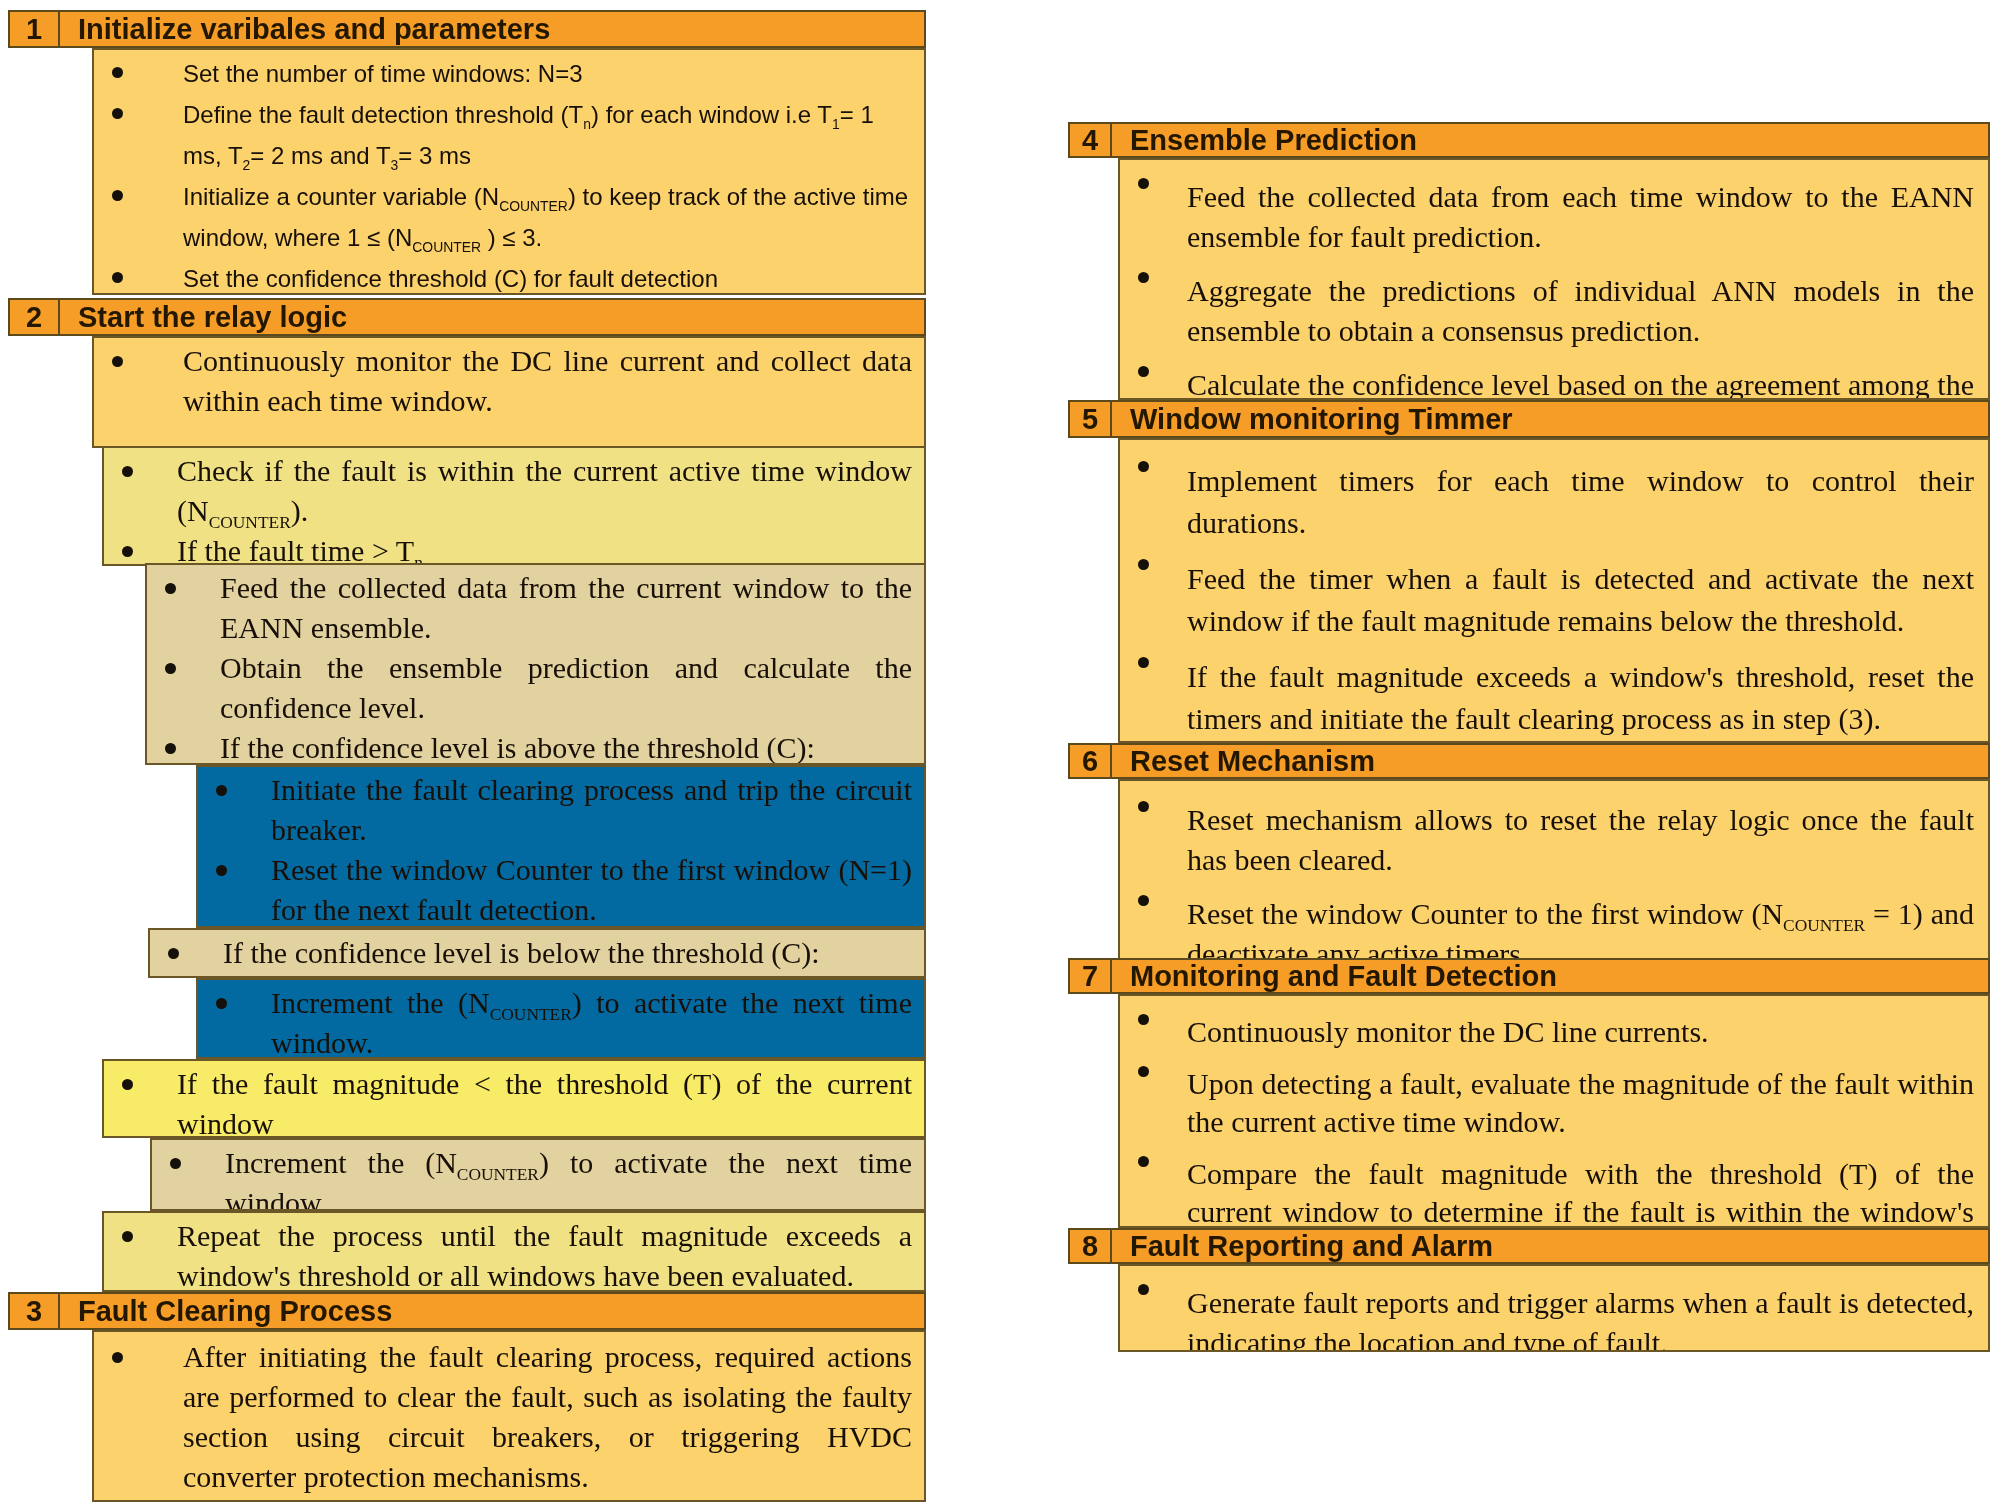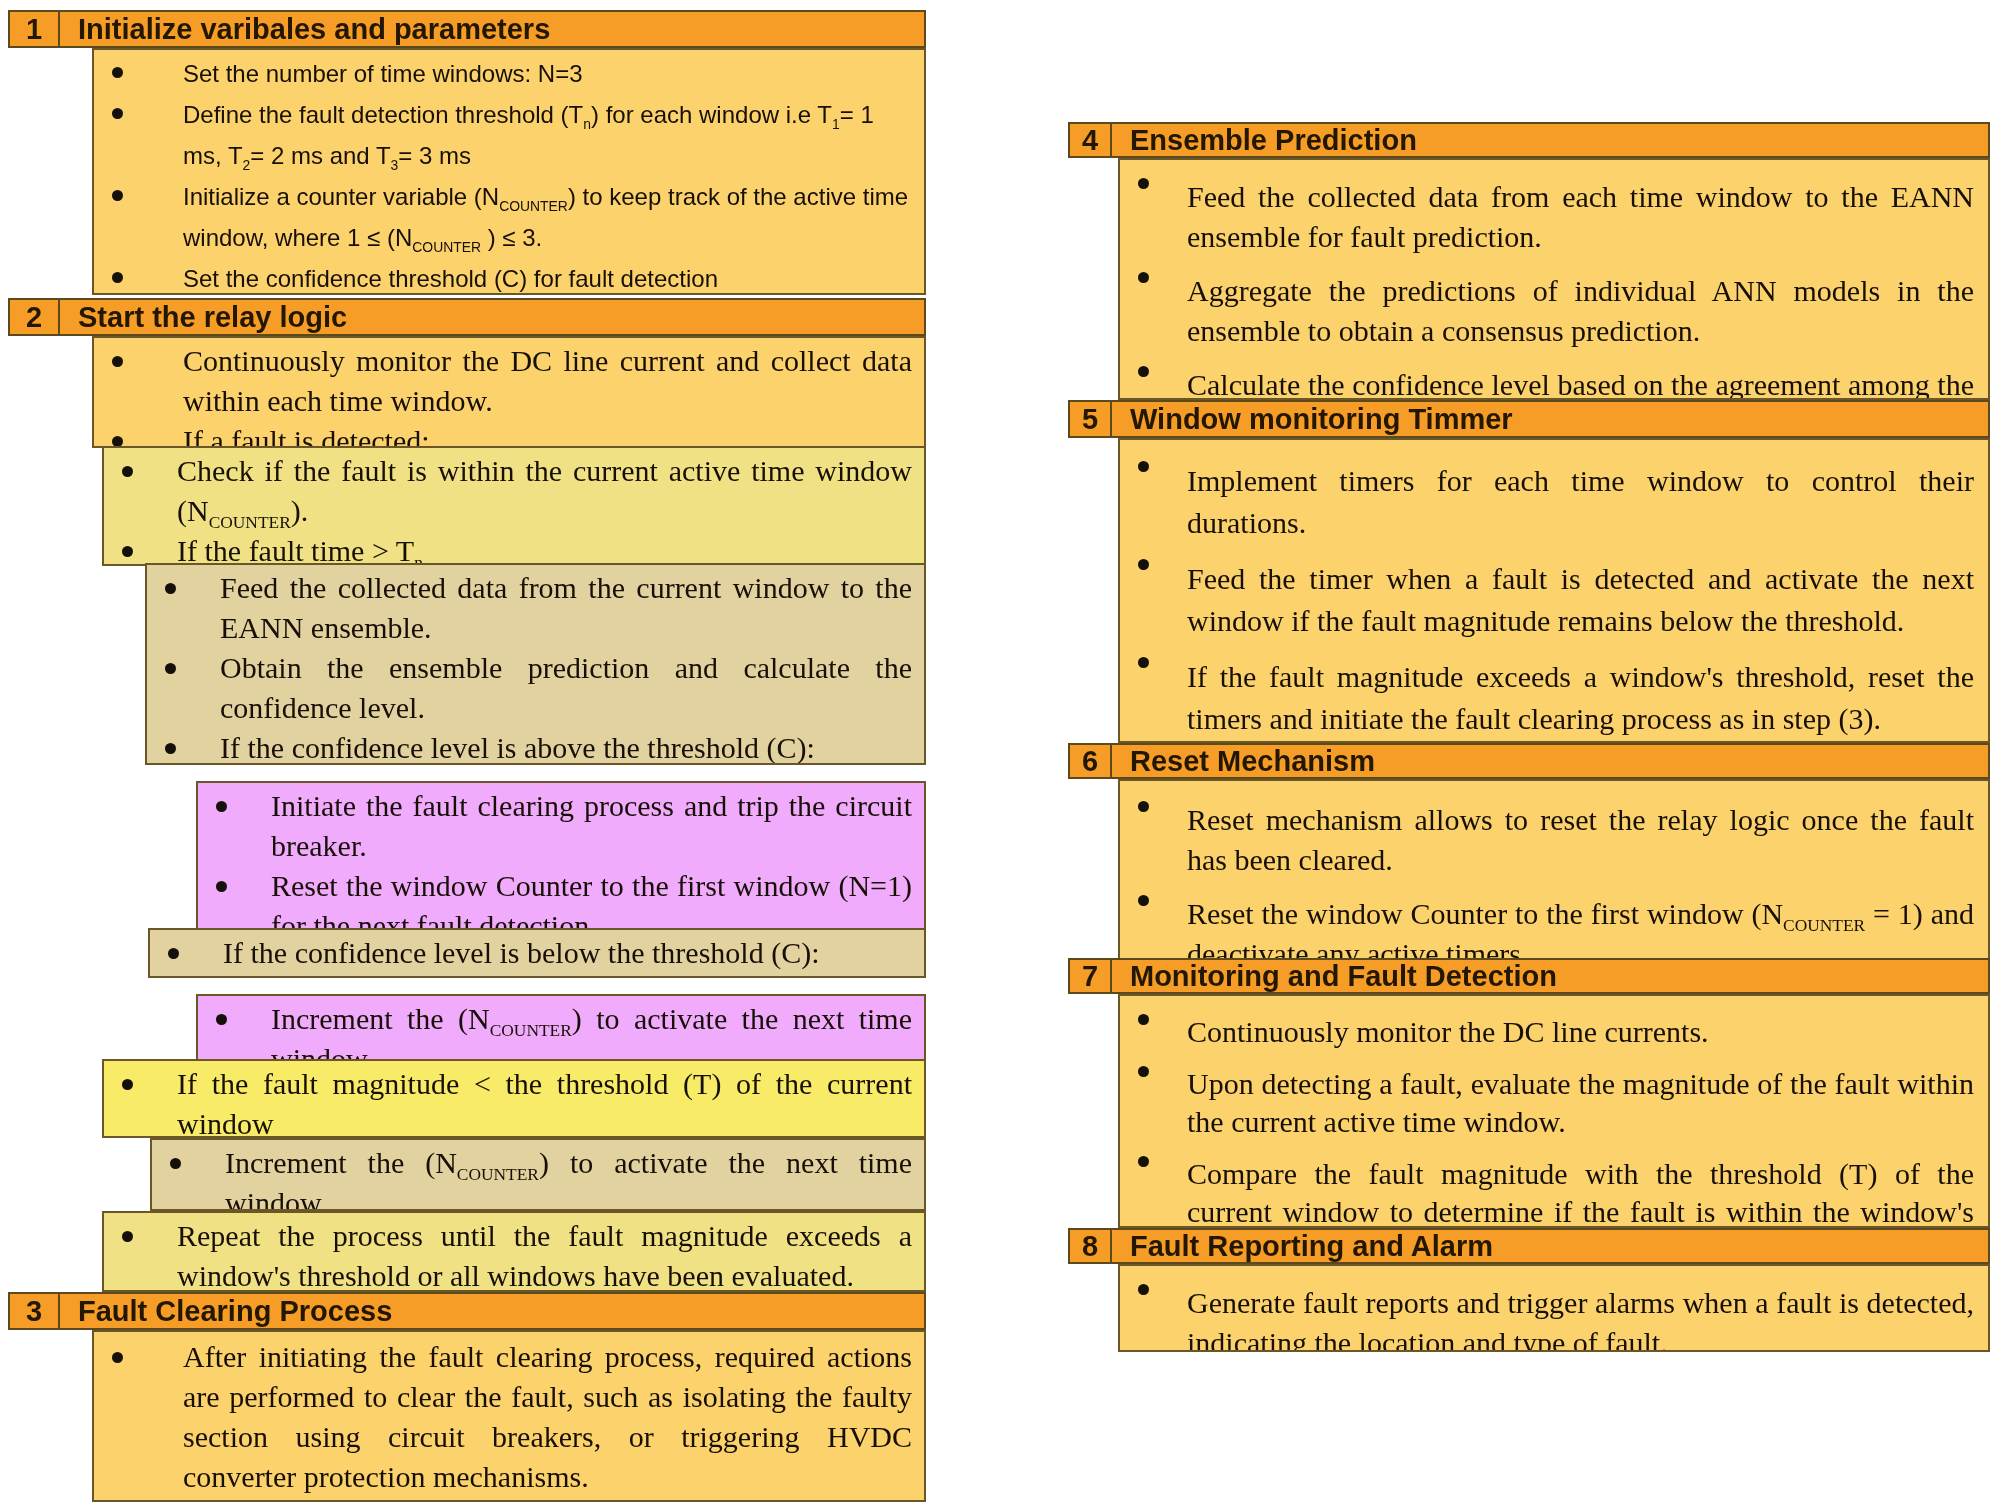--- a/index.html
+++ b/index.html
@@ -13,21 +13,21 @@
   .hline{width:2px;align-self:stretch;background:#5c4a1d;}
   .htitle{padding-left:18px;white-space:nowrap;}
 
   .box{position:absolute;box-sizing:border-box;border:2px solid #6a5626;padding-top:3px;
        overflow:hidden;color:#181008;font-family:"Liberation Serif",serif;
        font-size:30px;line-height:40px;}
   .bg-body{background:#FBD26C;}
   .bg-pale{background:#F0E284;}
   .bg-bright{background:#F7EB67;}
   .bg-tan{background:#E2D29F;}
-  .bg-mauve{background:#f0abfc;margin-top:16px;}
+  .bg-mauve{background:#0369a1;}
 
   .bullet{display:flex;align-items:flex-start;}
   .dot{flex:0 0 11px;width:11px;height:11px;border-radius:50%;background:#15100a;
        margin:15px 0 0 18px;}
   .btext{flex:1;padding-left:44px;padding-right:12px;}
   .just .btext{text-align:justify;}
   .sans{font-family:"Liberation Sans",sans-serif;font-size:24px;line-height:41px;}
   .sans .dot{margin-top:14px;}
   .b-l1 .btext{padding-left:60px;}
   .r .btext{padding-left:38px;padding-right:14px;margin-top:14px;}
@@ -65,24 +65,20 @@
   <div class="hdr" style="left:8px;top:298px;width:918px;height:38px;">
     <span class="num">2</span>
     <span class="hline"></span>
     <span class="htitle">Start the relay logic</span>
   </div>
   <div class="box bg-body just b-l1" style="left:92px;top:336px;width:834px;height:112px;">
       <div class="bullet">
         <span class="dot"></span>
         <span class="btext">Continuously monitor the DC line current and collect data within each time window.</span>
       </div>
-      <div class="bullet">
-        <span class="dot"></span>
-        <span class="btext">If a fault is detected:</span>
-      </div>
     </div>
 
   <div class="box bg-pale just" style="left:102px;top:446px;width:824px;height:120px;">
       <div class="bullet">
         <span class="dot"></span>
         <span class="btext">Check if the fault is within the current active time window (N<sub>COUNTER</sub>).</span>
       </div>
       <div class="bullet">
         <span class="dot"></span>
         <span class="btext">If the fault time &gt; T<sub>n</sub></span>

